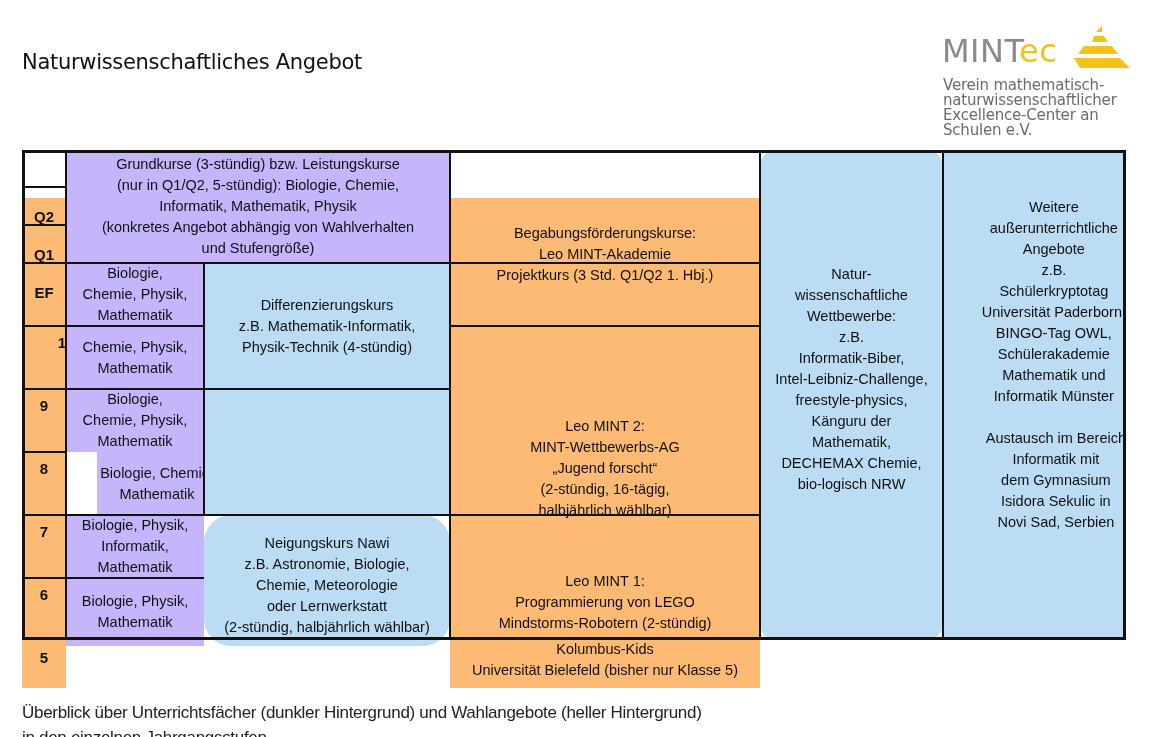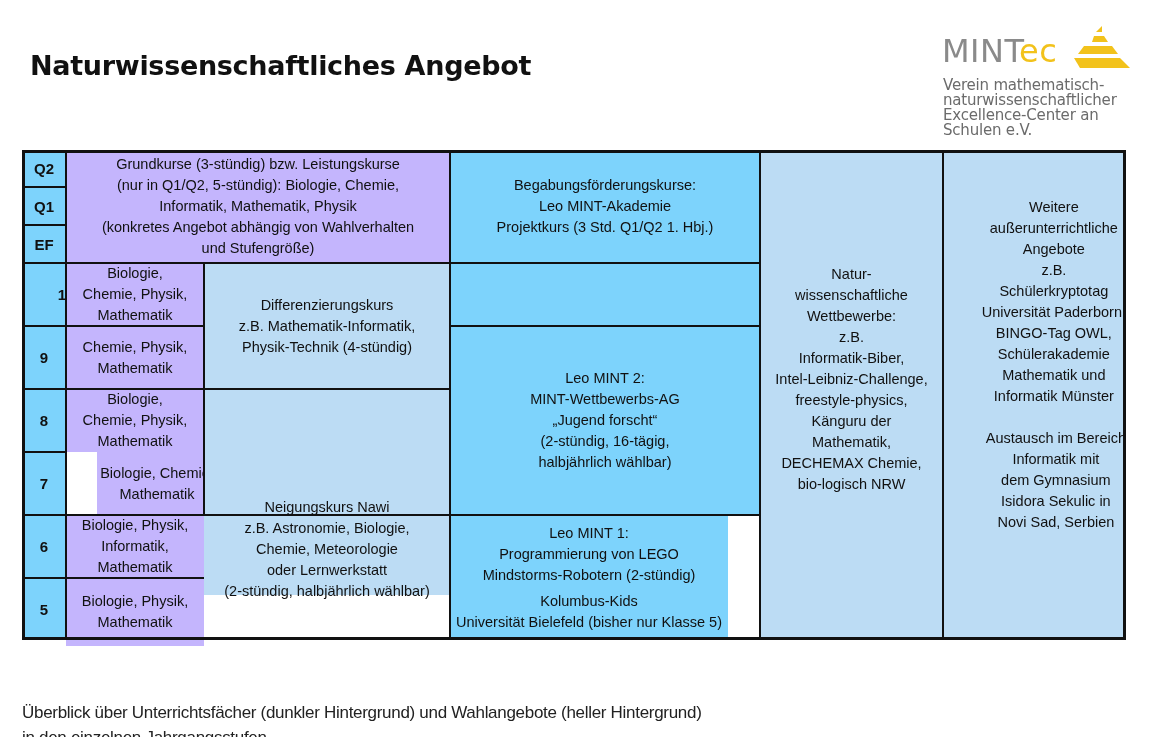--- a/index.html
+++ b/index.html
@@ -1,33 +1,33 @@
 <!DOCTYPE html>
 <html><head>
   <meta charset="utf-8">
   <style>
     html, body { margin: 0; padding: 0; background: #ffffff; }
     body { width: 1149px; height: 737px; position: relative; overflow: hidden;
            font-family: "Liberation Sans", sans-serif; color: #111; }
-    .title { position: absolute; left: 22px; top: 50px; font-size: 27px; font-weight: bold;
-             letter-spacing: -0.3px; color: #111; font-family: "DejaVu Sans", sans-serif; margin-left: 8px; }
+    .title { position: absolute; left: 22px; top: 50px; font-size: 21px; font-weight: normal;
+             letter-spacing: -0.3px; color: #111; font-family: "DejaVu Sans", sans-serif; }
     .logo { position: absolute; left: 942px; top: 24px; width: 200px; height: 105px; }
     .logo-word { position: absolute; left: 0; top: 8px; font-size: 32px; letter-spacing: 0.5px;
                  font-family: "DejaVu Sans", sans-serif; }
     .logo-word .mint { color: #8a8a8a; }
     .logo-word .ec { color: #f2c21b; }
     .logo-pyramid { position: absolute; left: 132px; top: 2px; }
     .logo-sub { position: absolute; left: 1px; top: 54px; font-size: 15px; line-height: 15px;
                 color: #6b6b6b; font-family: "DejaVu Sans", sans-serif; letter-spacing: -0.2px; }
 
     .grid { position: absolute; left: 22px; top: 150px; width: 1104px; height: 490px; }
     .cell { position: absolute; box-sizing: border-box; display: flex; align-items: center;
             justify-content: center; text-align: center; font-size: 14.5px; line-height: 21px;
             color: #111; }
-    .grey { background: #7dd3fc; }
+    .grey { background: #fdba74; margin-top: 48px; }
     .dark { background: #c4b5fd; }
     .light { background: #bcdcf4; }
     .yr { font-weight: bold; font-size: 15px; }
     .hline { position: absolute; height: 2px; background: #111; }
     .vline { position: absolute; width: 2px; background: #111; }
     .frame { position: absolute; left: 22px; top: 150px; width: 1104px; height: 490px;
              box-sizing: border-box; border: 3px solid #111; pointer-events: none; }
     .caption { position: absolute; left: 22px; top: 663px; font-size: 17px; line-height: 25px;
                color: #222; letter-spacing: -0.3px; margin-top: 37px; }
     .caption div { white-space: nowrap; }
@@ -86,44 +86,44 @@
   <div class="cell dark pre" style="left:44px;top:365px;width:138px;height:63px;">Biologie, Physik,
 Informatik,
 Mathematik</div>
   <div class="cell dark pre" style="left:44px;top:428px;width:138px;height:68px;">Biologie, Physik,
 Mathematik</div>
 
   <div class="cell light pre" style="left:182px;top:113px;width:246px;height:126px;">Differenzierungskurs
 z.B. Mathematik-Informatik,
 Physik-Technik (4-stündig)</div>
   <div class="cell light" style="left:182px;top:239px;width:246px;height:126px;"></div>
-  <div class="cell light pre" style="left:182px;top:344px;width:246px;height:101px;padding-top:10px;">Neigungskurs Nawi
+  <div class="cell light pre" style="left:182px;top:365px;width:246px;height:131px;padding-top:10px;border-radius:27px;">Neigungskurs Nawi
 z.B. Astronomie, Biologie,
 Chemie, Meteorologie
 oder Lernwerkstatt
 (2-stündig, halbjährlich wählbar)</div>
 
   <div class="cell grey pre" style="left:428px;top:0;width:310px;height:113px;">Begabungsförderungskurse:
 Leo MINT-Akademie
 Projektkurs (3 Std. Q1/Q2 1. Hbj.)</div>
   <div class="cell grey" style="left:428px;top:113px;width:310px;height:63px;"></div>
   <div class="cell grey pre" style="left:428px;top:176px;width:310px;height:189px;">Leo MINT 2:
 MINT-Wettbewerbs-AG
 „Jugend forscht“
 (2-stündig, 16-tägig,
 halbjährlich wählbar)</div>
-  <div class="cell grey" style="left:428px;top:365px;width:278px;height:125px;flex-direction:column;">
+  <div class="cell grey" style="left:428px;top:365px;width:310px;height:125px;flex-direction:column;">
     <div class="pre">Leo MINT 1:
 Programmierung von LEGO
 Mindstorms-Robotern (2-stündig)</div>
     <div class="pre" style="margin-top:5px;">Kolumbus-Kids
 Universität Bielefeld (bisher nur Klasse 5)</div>
   </div>
 
-  <div class="cell light pre" style="left:738px;top:0;width:183px;height:490px;padding-bottom:32px;">Natur-
+  <div class="cell light pre" style="left:738px;top:0;width:183px;height:490px;padding-bottom:32px;border-radius:16px;">Natur-
 wissenschaftliche
 Wettbewerbe:
 z.B.
 Informatik-Biber,
 Intel-Leibniz-Challenge,
 freestyle-physics,
 Känguru der
 Mathematik,
 DECHEMAX Chemie,
 bio-logisch NRW</div>

